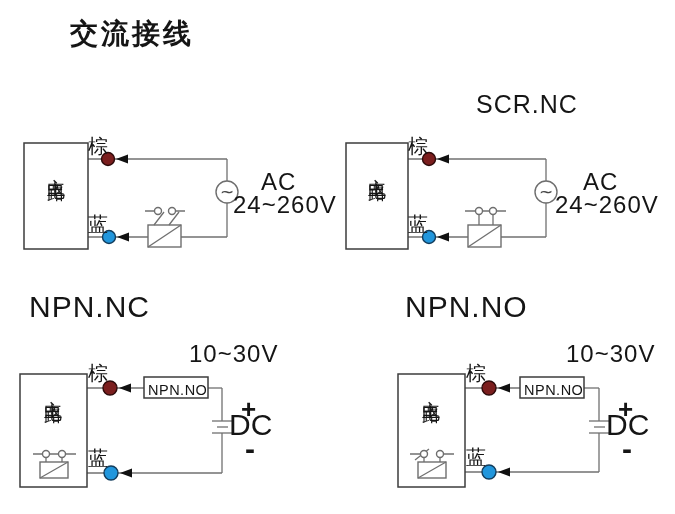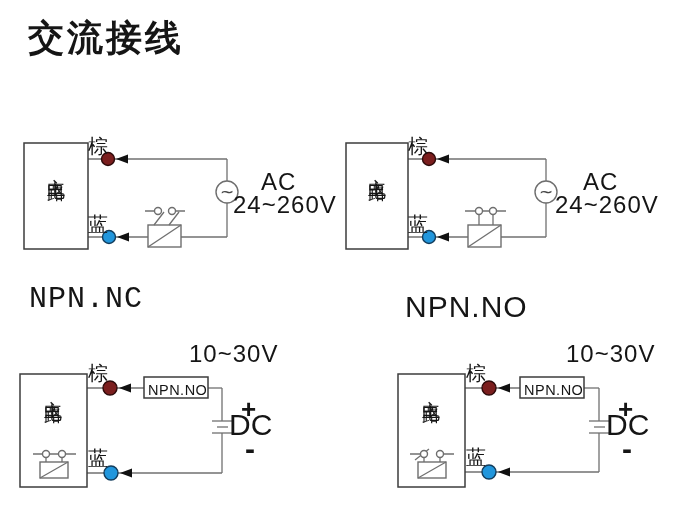--- a/index.html
+++ b/index.html
@@ -1,19 +1,19 @@
 <!DOCTYPE html>
 <html><head>
 <meta charset="utf-8">
 <style>
   html,body{margin:0;padding:0;background:#ffffff;}
   #stage{position:relative;width:675px;height:514px;background:#ffffff;overflow:hidden;
          font-family:"Liberation Sans","DejaVu Sans",sans-serif;color:#151515;}
   .lbl{position:absolute;white-space:nowrap;line-height:1;color:#151515;}
-  .main-title{font-size:36px;font-weight:600;letter-spacing:3px;}
+  .main-title{font-size:28px;font-weight:600;letter-spacing:3px;margin-left:42px;}
   .quad-title-sm{font-size:25px;letter-spacing:1px;}
   .quad-title-lg{font-size:30px;letter-spacing:1px;}
   .supply{font-size:24px;letter-spacing:1px;}
   .cjk{font-size:20px;}
   .vtext{writing-mode:vertical-rl;text-orientation:upright;font-size:18px;letter-spacing:3px;}
   .relay-lbl{font-size:14.5px;letter-spacing:0.5px;}
   .plus{font-size:26px;font-weight:600;}
   .dc{font-size:30px;}
   .minus{font-size:30px;font-weight:600;}
   svg{position:absolute;left:0;top:0;}
@@ -145,27 +145,28 @@
   </svg>
 
   <span class="lbl main-title" style="left:28px;top:20px;">交流接线</span>
 
   <span class="lbl cjk" style="left:88px;top:136px;">棕</span>
   <span class="lbl cjk" style="left:88px;top:214px;">蓝</span>
   <span class="lbl vtext" style="left:47px;top:164px;">主电路</span>
   <span class="lbl supply" style="left:261px;top:170px;">AC</span>
   <span class="lbl supply" style="left:233px;top:193px;">24~260V</span>
 
+  <span class="lbl quad-title-sm" style="left:476px;top:92px;">SCR.NC</span>
   <span class="lbl cjk" style="left:408px;top:136px;">棕</span>
   <span class="lbl cjk" style="left:408px;top:214px;">蓝</span>
   <span class="lbl vtext" style="left:368px;top:164px;">主电路</span>
   <span class="lbl supply" style="left:583px;top:170px;">AC</span>
   <span class="lbl supply" style="left:555px;top:193px;">24~260V</span>
 
-  <span class="lbl quad-title-lg" style="left:29px;top:284px;font-family:Liberation Mono, monospace;">NPN.NC</span>
+  <span class="lbl quad-title-lg" style="left:29px;top:292px;">NPN.NC</span>
   <span class="lbl supply" style="left:189px;top:342px;">10~30V</span>
   <span class="lbl cjk" style="left:88px;top:363px;">棕</span>
   <span class="lbl cjk" style="left:88px;top:448px;">蓝</span>
   <span class="lbl vtext" style="left:44px;top:386px;">主电路</span>
   <span class="lbl relay-lbl" style="left:148px;top:383px;">NPN.NO</span>
   <span class="lbl plus" style="left:241px;top:396px;">+</span>
   <span class="lbl dc" style="left:229px;top:410px;">DC</span>
   <span class="lbl minus" style="left:245px;top:434px;">-</span>
 
   <span class="lbl quad-title-lg" style="left:405px;top:292px;">NPN.NO</span>

